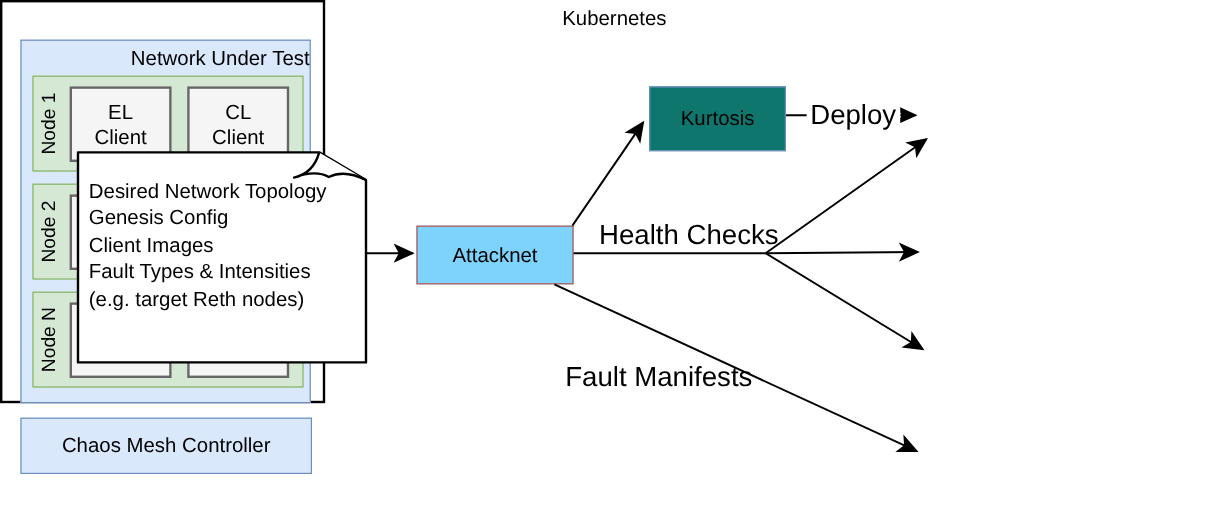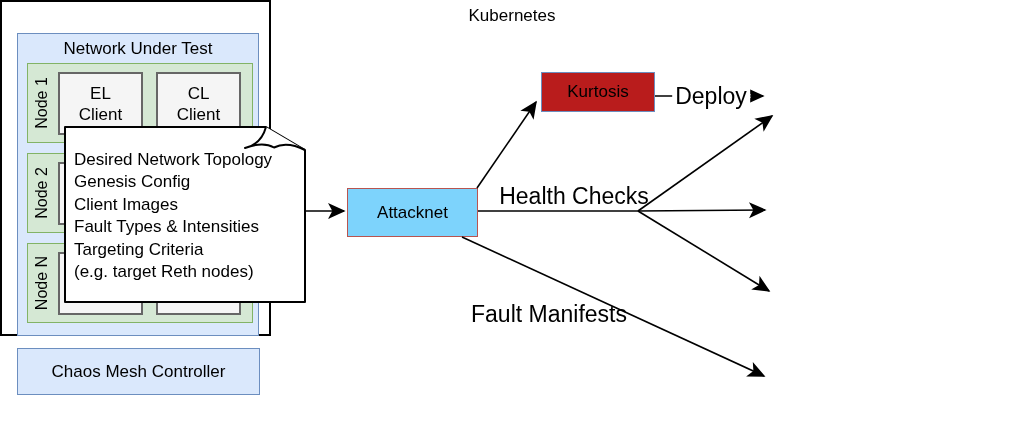--- a/index.html
+++ b/index.html
@@ -17,40 +17,40 @@
     display:flex;align-items:center;justify-content:center;
     box-sizing:border-box;
     text-align:center;
     font-size:17px;
   }
   .attacknet{
     left:347px;top:188px;width:131px;height:49px;
     background:#7dd3fc;border:1.6px solid #b85450;
   }
   .kurtosis{
-    left:541px;top:72px;width:114px;height:40px;
-    background:#b91c1c;border:1.6px solid #6c8ebf;
+    left:541px;top:72px;width:114px;height:54px;
+    background:#0f766e;border:1.6px solid #6c8ebf;
   }
   .k8s{
     left:750px;top:10px;width:271px;height:336px;
     background:#ffffff;border:2px solid #000000;
     box-sizing:border-box;
   }
   .k8s-title{
     position:absolute;left:0;right:0;top:6px;
     text-align:center;font-size:17px;
   }
   .nut{
     position:absolute;left:17px;top:33px;width:242px;height:303px;
     background:#dae8fc;border:1.5px solid #6c8ebf;
     box-sizing:border-box;
   }
   .nut-title{
     position:absolute;left:0;right:0;top:5px;
-    text-align:center;font-size:17px;
+    text-align:right;font-size:17px;
   }
   .node{
     position:absolute;left:9px;width:226px;height:80px;
     background:#d5e8d4;border:1.5px solid #82b366;
     box-sizing:border-box;
   }
   .node1{top:29px;}
   .node2{top:119px;}
   .nodeN{top:209px;}
   .node-label{
@@ -191,21 +191,20 @@
     <path d="M638,211 L769,291" stroke="#000" stroke-width="1.6" fill="none" marker-end="url(#arrow)"></path>
 
     <path d="M462,237 L764,376" stroke="#000" stroke-width="1.6" fill="none" marker-end="url(#arrow)"></path>
   </svg>
 
   <div class="note-text">
     <div>Desired Network Topology</div>
     <div>Genesis Config</div>
     <div>Client Images</div>
     <div>Fault Types &amp; Intensities</div>
-    <div>Targeting Criteria</div>
     <div>(e.g. target Reth nodes)</div>
   </div>
 
   <div class="edge-label bg" style="left:711px;top:96px;">Deploy</div>
   <div class="edge-label" style="left:574px;top:196px;">Health Checks</div>
   <div class="edge-label" style="left:549px;top:314px;">Fault Manifests</div>
 
 </div>
 
 </body></html>

